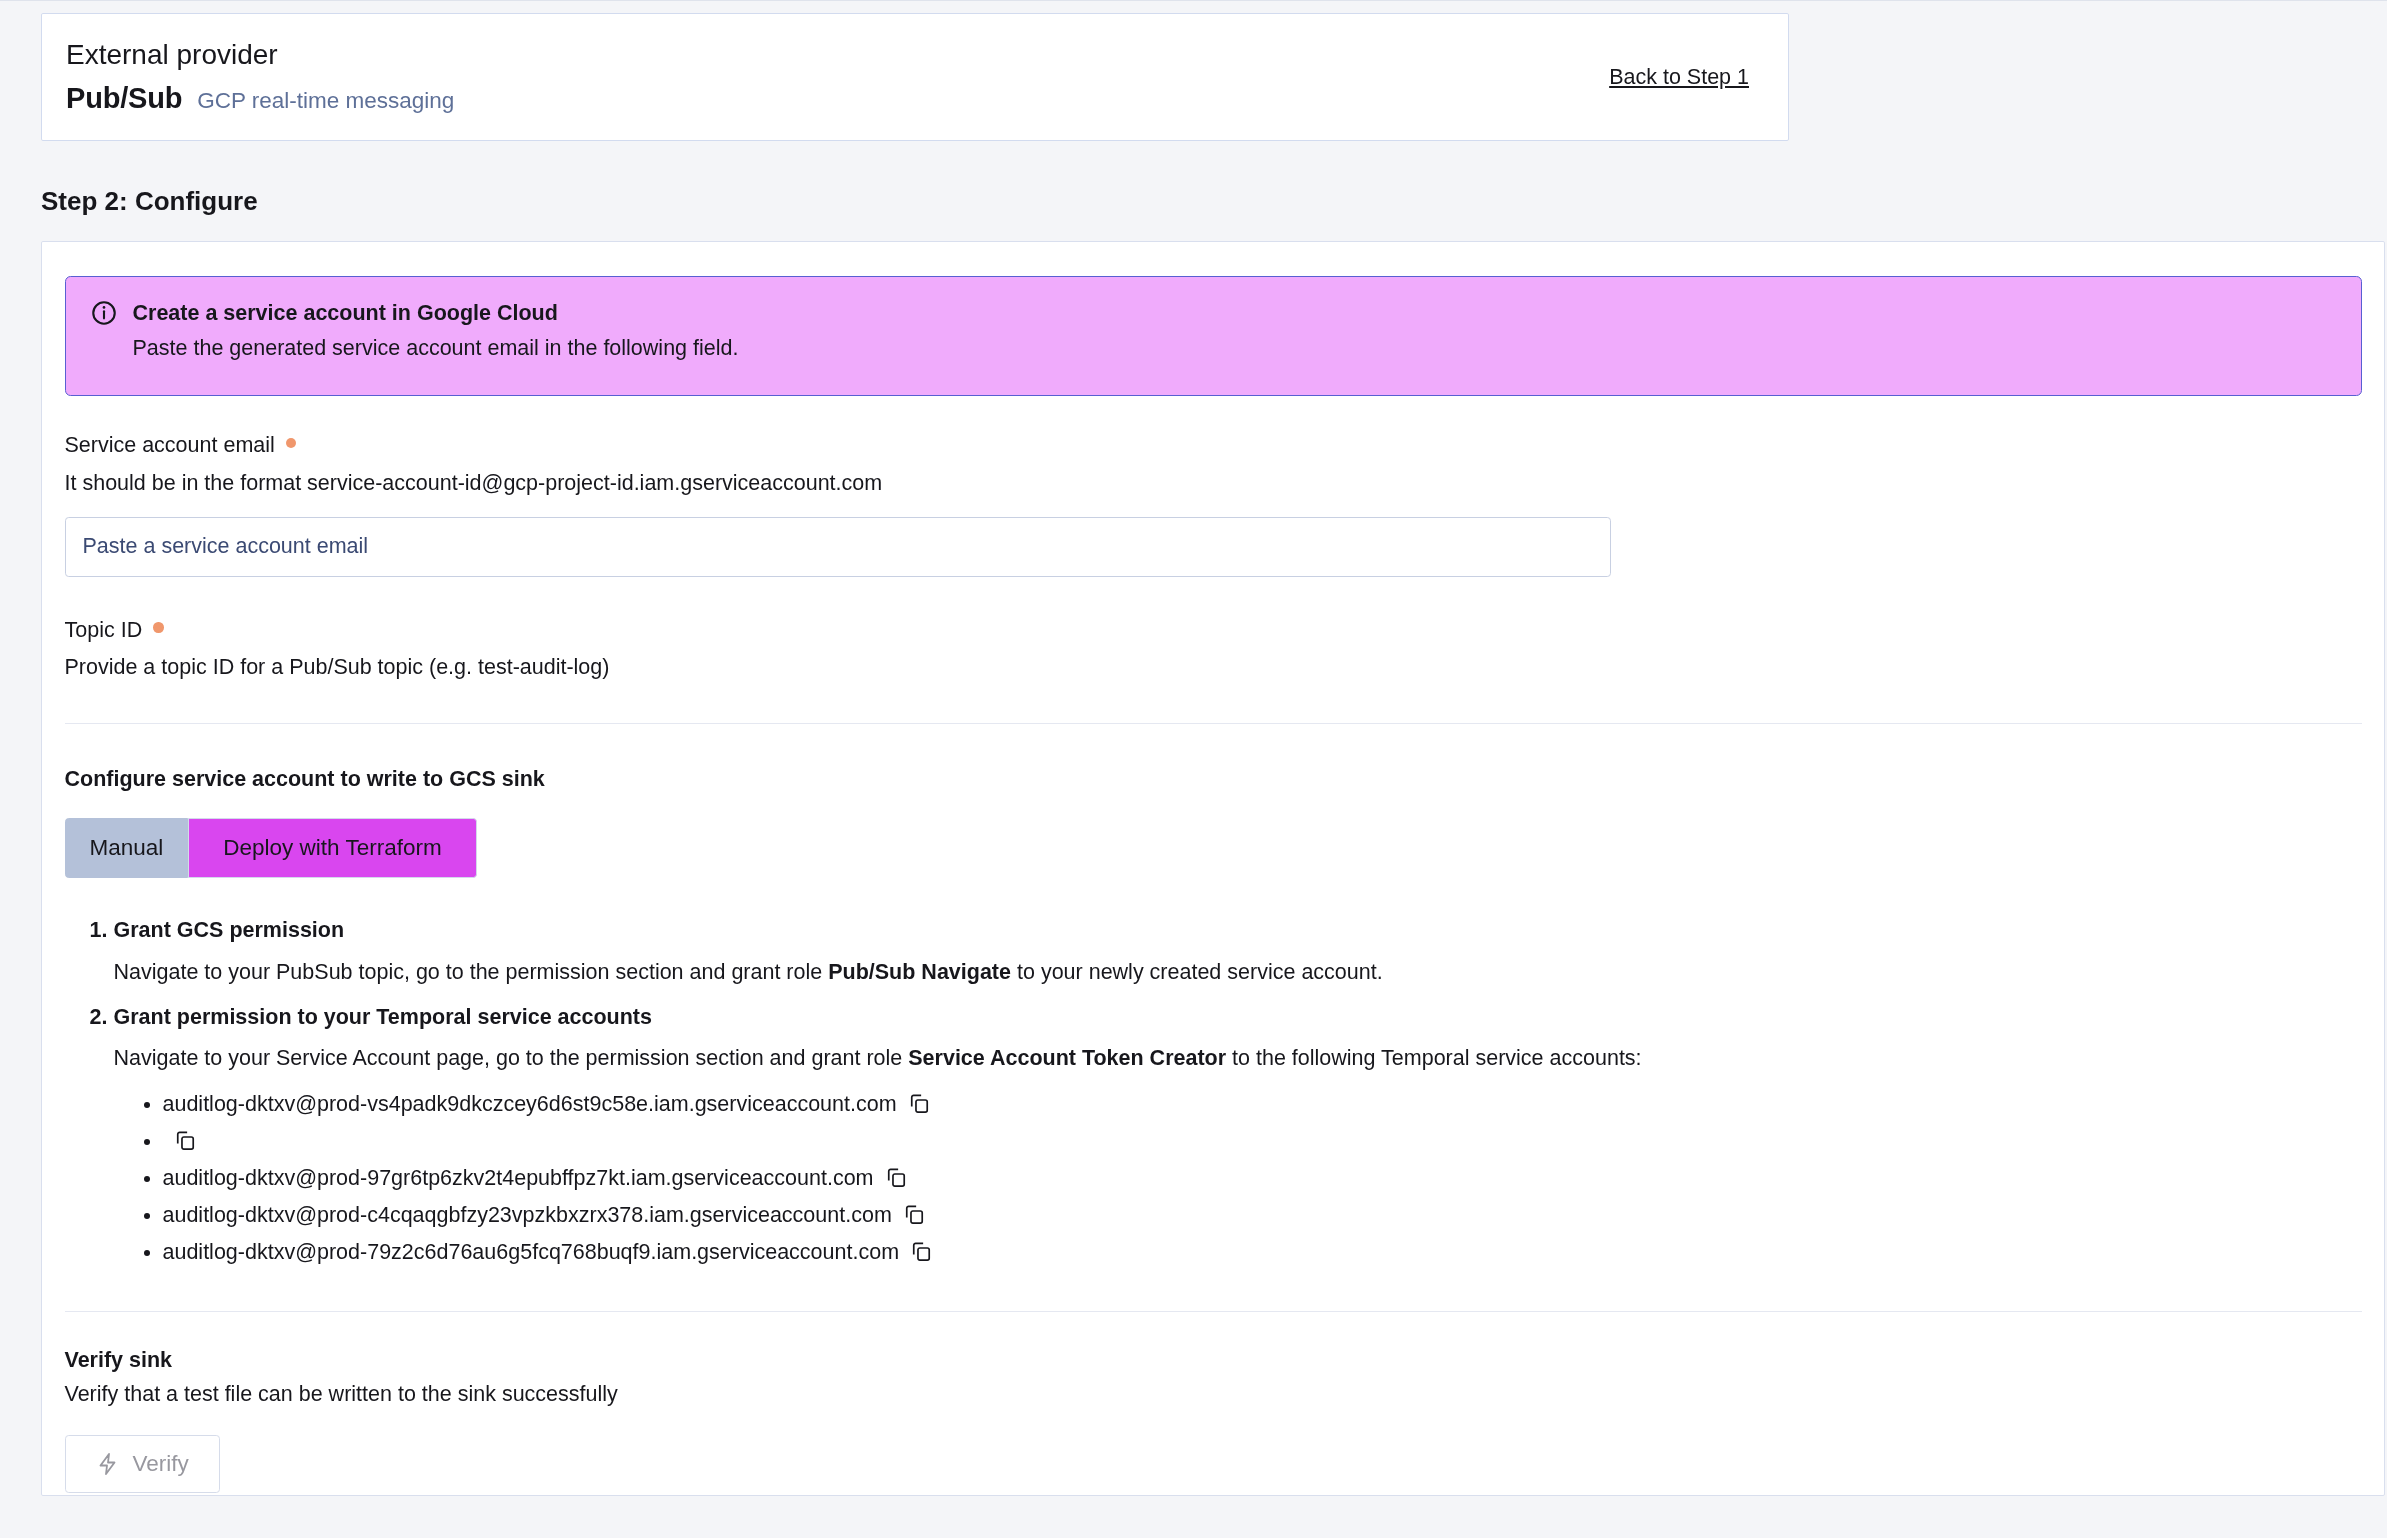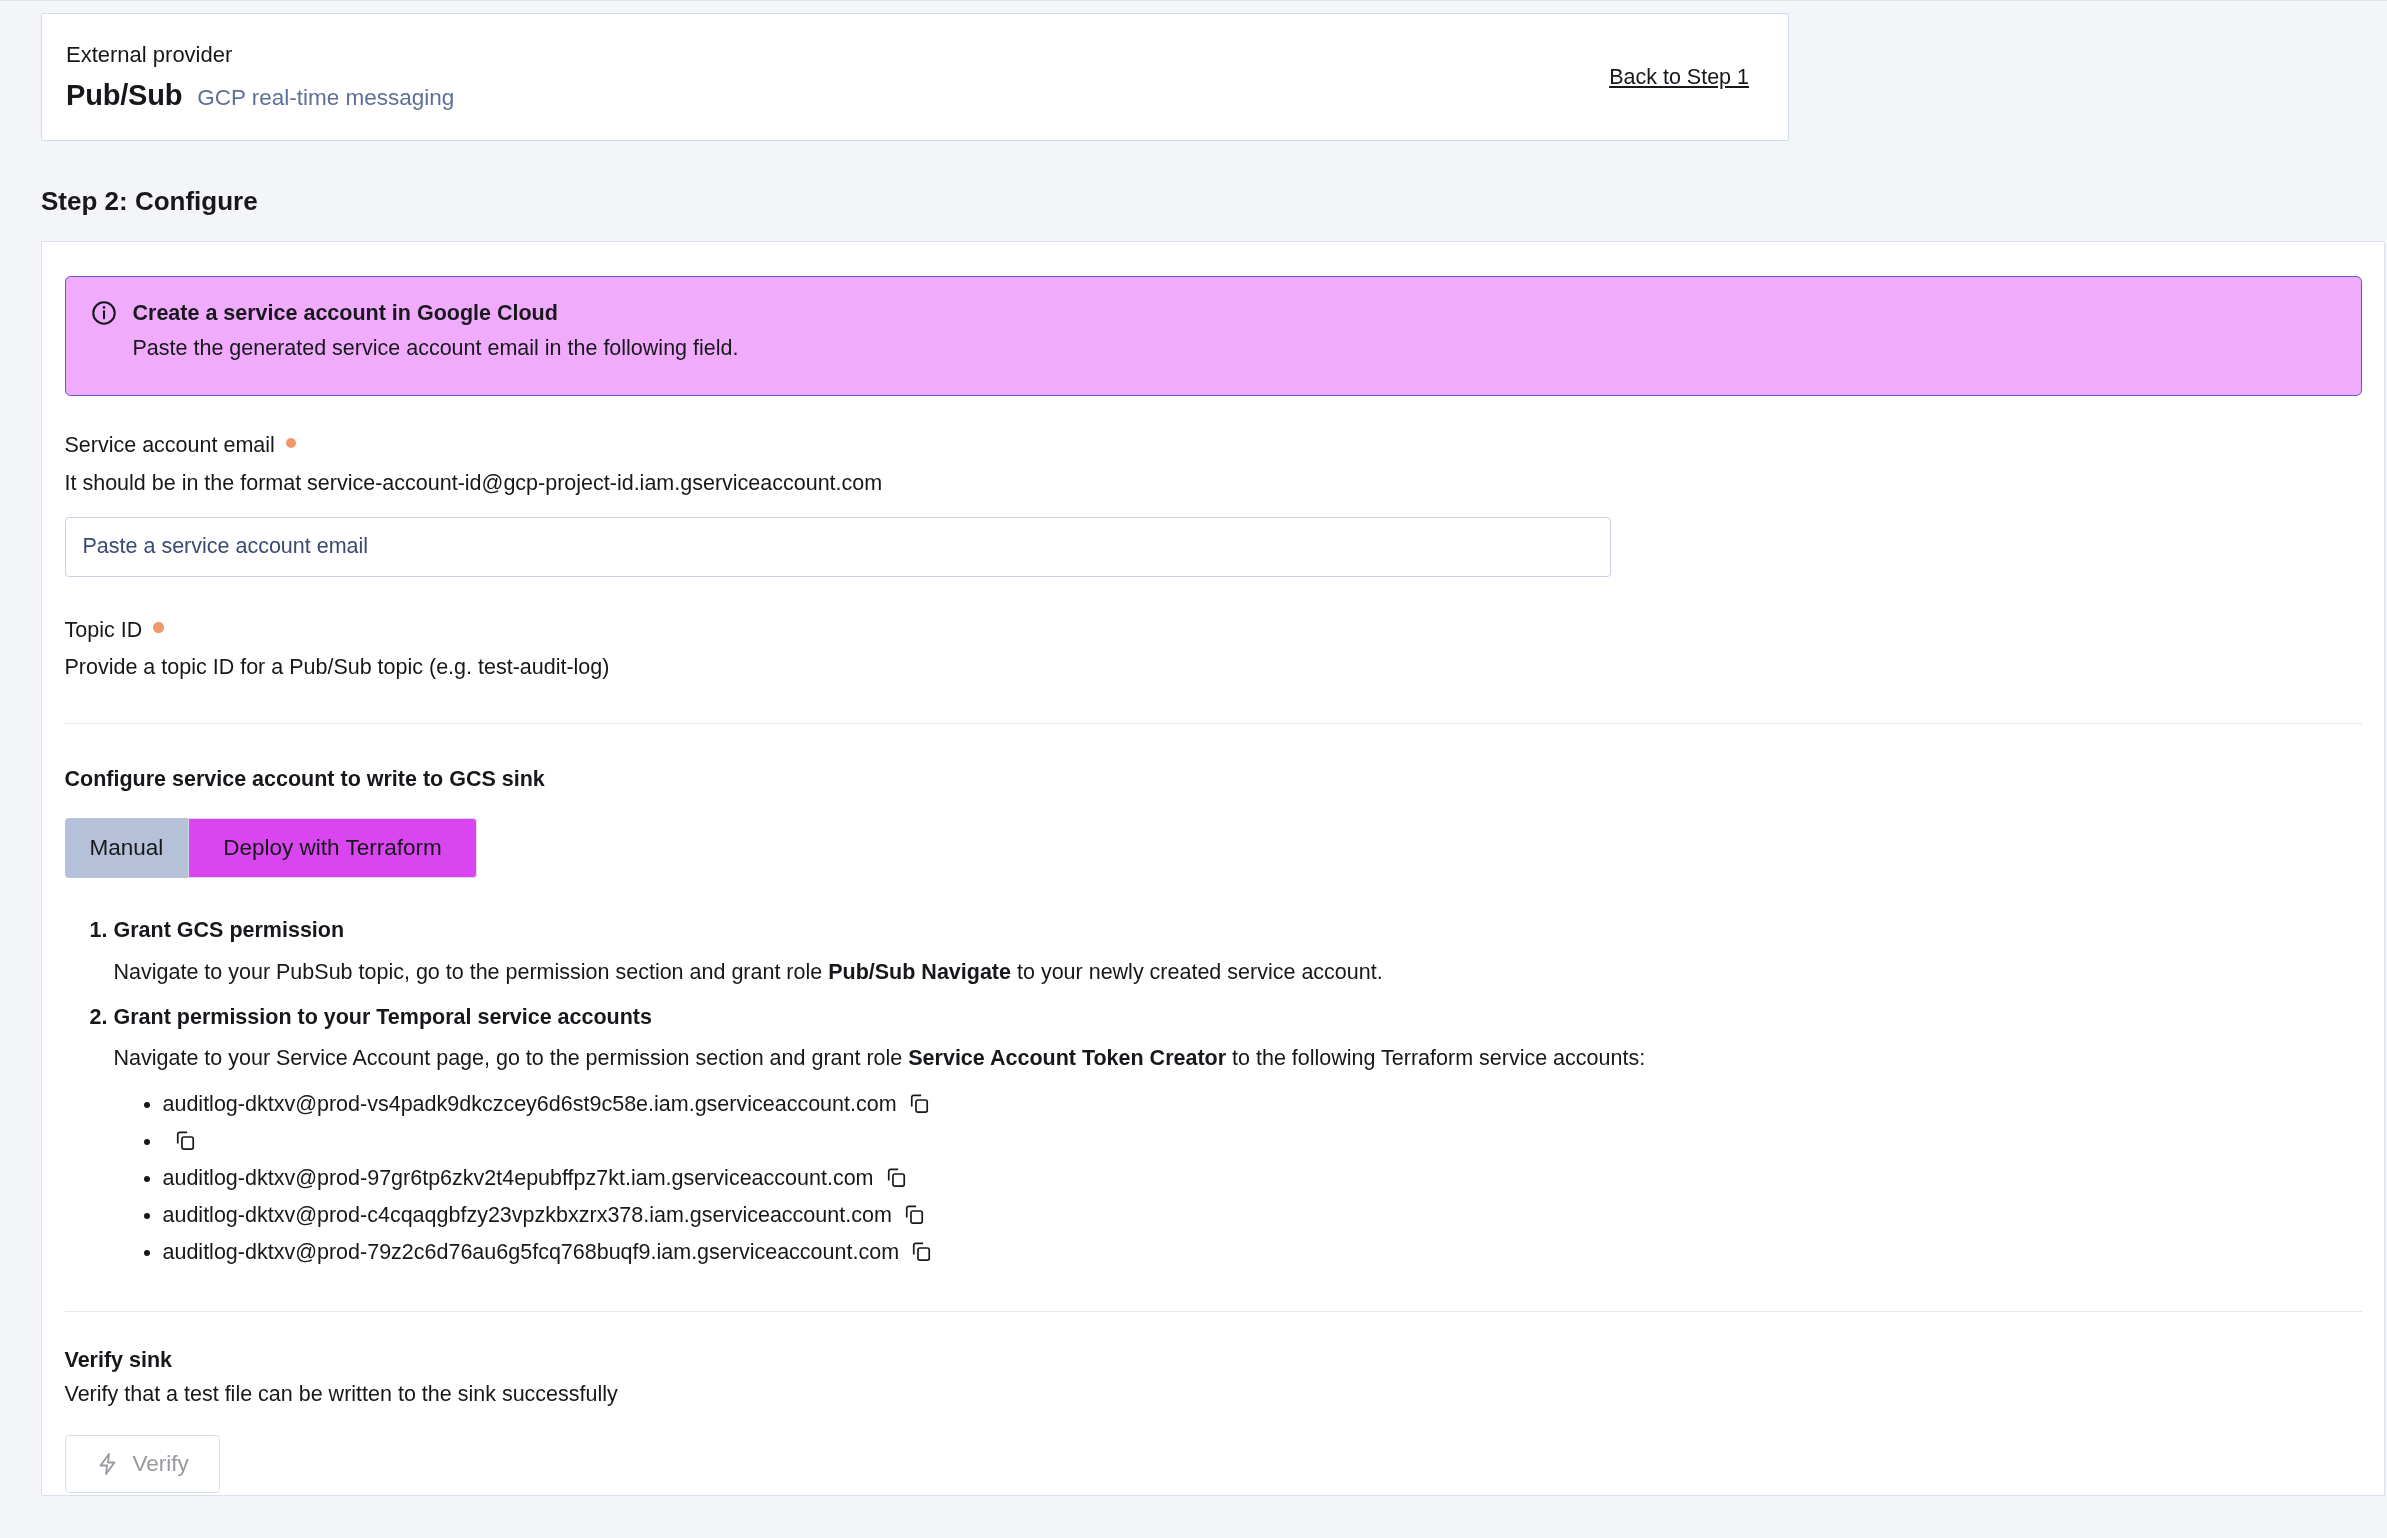--- a/index.html
+++ b/index.html
@@ -19,21 +19,21 @@
     width: 1748px;
     height: 128px;
     background: #ffffff;
     border: 0.9px solid #d2dbef;
     border-radius: 1.9px;
     display: flex;
     justify-content: space-between;
     align-items: center;
     padding: 0 39px 0 24px;
   }
-  .provider-eyebrow { font-size: 22px; margin-bottom: 11.2px; }
+  .provider-eyebrow { font-size: 28px; margin-bottom: 11.2px; }
   .provider-title-row { display: flex; align-items: baseline; gap: 15px; }
   .provider-title { font-size: 29px; font-weight: 700; letter-spacing: -0.2px; }
   .provider-subtitle { font-size: 22.5px; color: #5e7098; }
   .back-link {
     font-size: 21.5px;
     font-weight: 500;
     color: #17171c;
     text-decoration: underline;
     cursor: pointer;
     background: none; border: none;
@@ -230,21 +230,21 @@
     <button class="tab unselected">Deploy with Terraform</button>
   </div>
 
   <ol class="steps">
     <li>
       <div class="step-title">Grant GCS permission</div>
       <p class="step-body"><span>Navigate to your PubSub topic, go to the permission section and grant role </span><b>Pub/Sub Navigate</b><span> to your newly created service account.</span></p>
     </li>
     <li>
       <div class="step-title">Grant permission to your Temporal service accounts</div>
-      <p class="step-body"><span>Navigate to your Service Account page, go to the permission section and grant role </span><b>Service Account Token Creator</b><span> to the following Terraform service accounts:</span></p>
+      <p class="step-body"><span>Navigate to your Service Account page, go to the permission section and grant role </span><b>Service Account Token Creator</b><span> to the following Temporal service accounts:</span></p>
       <ul class="accounts">
         <li>
           <span>auditlog-dktxv@prod-vs4padk9dkczcey6d6st9c58e.iam.gserviceaccount.com</span><button class="copy-btn"><svg width="22.5" height="22.5" viewBox="0 0 24 24" fill="none" stroke="currentColor" stroke-width="1.8" stroke-linejoin="round">
                 <rect x="8.5" y="8.5" width="12" height="13" rx="2"></rect>
                 <path d="M4 15.5 V5.5 a2 2 0 0 1 2-2 h8"></path>
               </svg></button>
         </li>
         <li>
           <button class="copy-btn"><svg width="22.5" height="22.5" viewBox="0 0 24 24" fill="none" stroke="currentColor" stroke-width="1.8" stroke-linejoin="round">
                 <rect x="8.5" y="8.5" width="12" height="13" rx="2"></rect>

